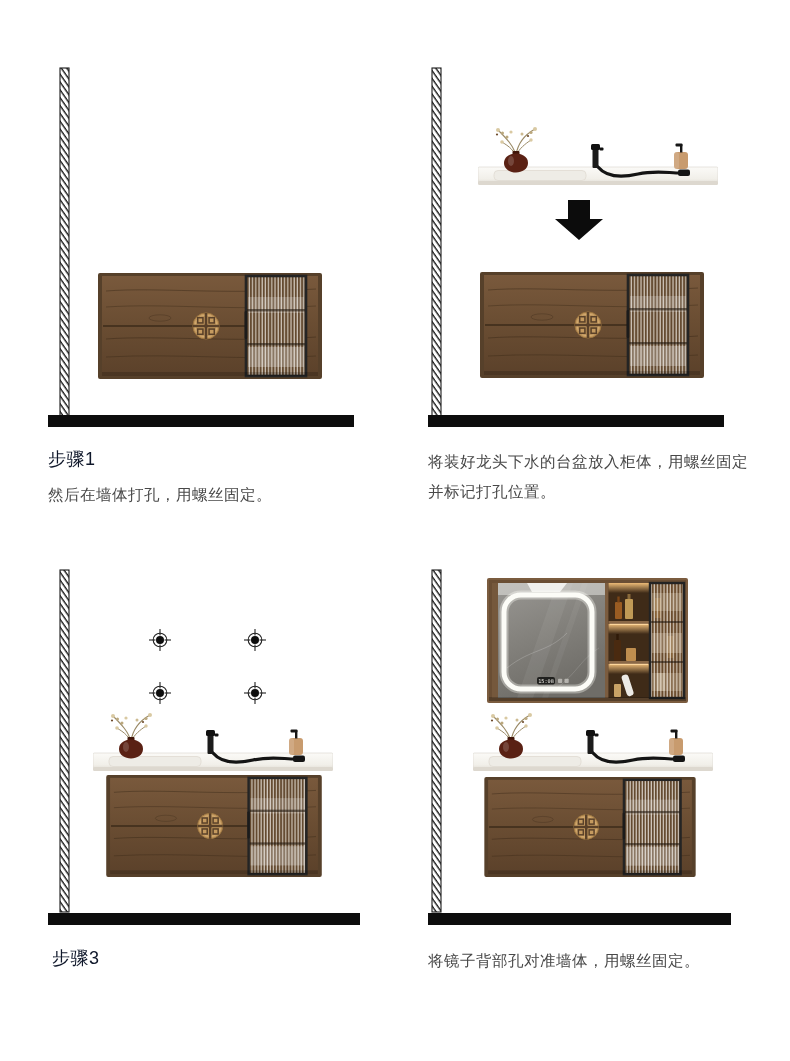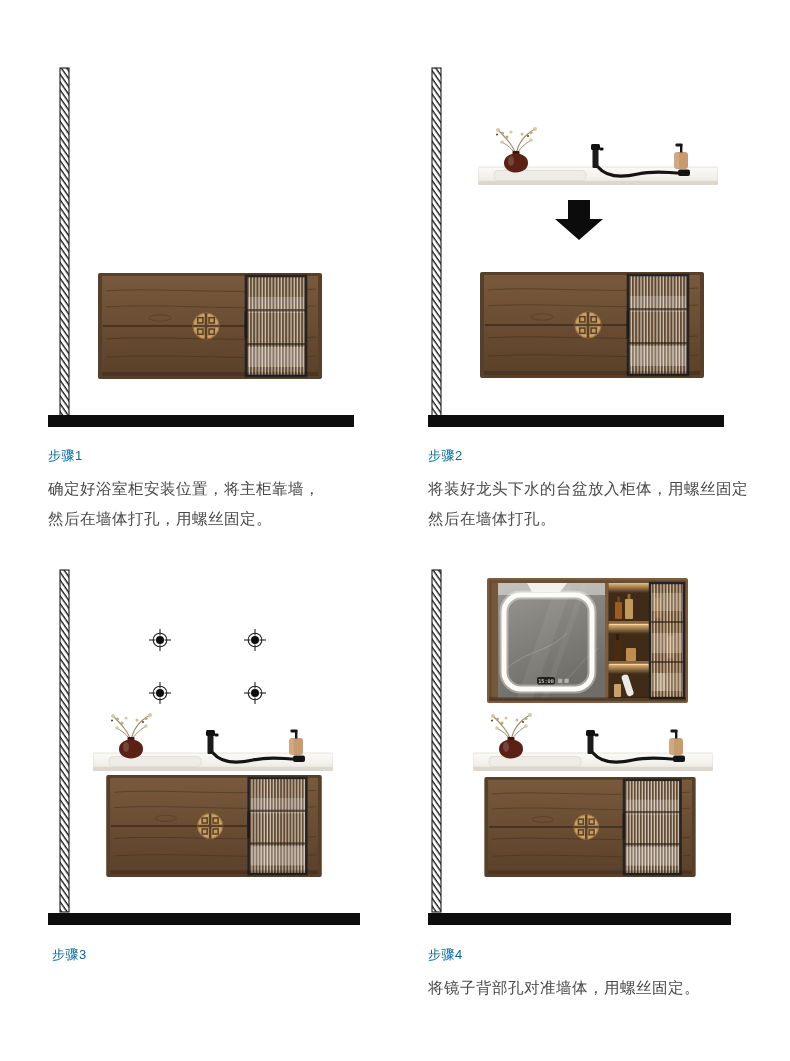--- a/index.html
+++ b/index.html
@@ -6,22 +6,22 @@
   #stage{
     position:relative;
     width:790px;height:1061px;
     background:#ffffff;
     font-family:"Liberation Sans", sans-serif;
     overflow:hidden;
   }
   .panel{position:absolute;}
   .step-text{position:absolute;width:340px;}
   .step-title{
-    font-size:13px;
-    color:#0369a1;
+    font-size:18px;
+    color:#0f172a;
     letter-spacing:0.5px;
     margin-bottom:9px;
   }
   .step-line{
     font-size:15.5px;
     color:#484848;
     letter-spacing:0.5px;
     line-height:30px;
   }
 </style>
@@ -251,32 +251,29 @@
   <svg class="panel" style="left:420px;top:558px" width="350" height="372" viewBox="0 0 350 372">
     <rect x="12" y="12" width="9" height="342" fill="url(#hatch)" stroke="#1a1a1a" stroke-width="1.1"></rect>
     <rect x="8" y="355" width="303" height="12" fill="#0d0d0d"></rect>
     <use href="#mirror-cabinet" x="67" y="20" width="201" height="125"></use>
     <use href="#basin-set" x="53" y="150" width="240" height="70"></use>
     <use href="#cabinet-body" x="58" y="219" width="224" height="100"></use>
   </svg>
 
   <div class="step-text" style="left:48px;top:447px">
     <div class="step-title">步骤1</div>
-    <div class="step-line">确定好浴室柜安装位置，将主柜靠墙，</div>
     <div class="step-line">然后在墙体打孔，用螺丝固定。</div>
   </div>
 
   <div class="step-text" style="left:428px;top:447px">
-    <div class="step-title">步骤2</div>
     <div class="step-line">将装好龙头下水的台盆放入柜体，用螺丝固定</div>
-    <div class="step-line">然后在墙体打孔。</div>
+    <div class="step-line">并标记打孔位置。</div>
   </div>
 
   <div class="step-text" style="left:52px;top:946px">
     <div class="step-title">步骤3</div>
   </div>
 
   <div class="step-text" style="left:428px;top:946px">
-    <div class="step-title">步骤4</div>
     <div class="step-line">将镜子背部孔对准墙体，用螺丝固定。</div>
   </div>
 
 </div>
 
 </body></html>

